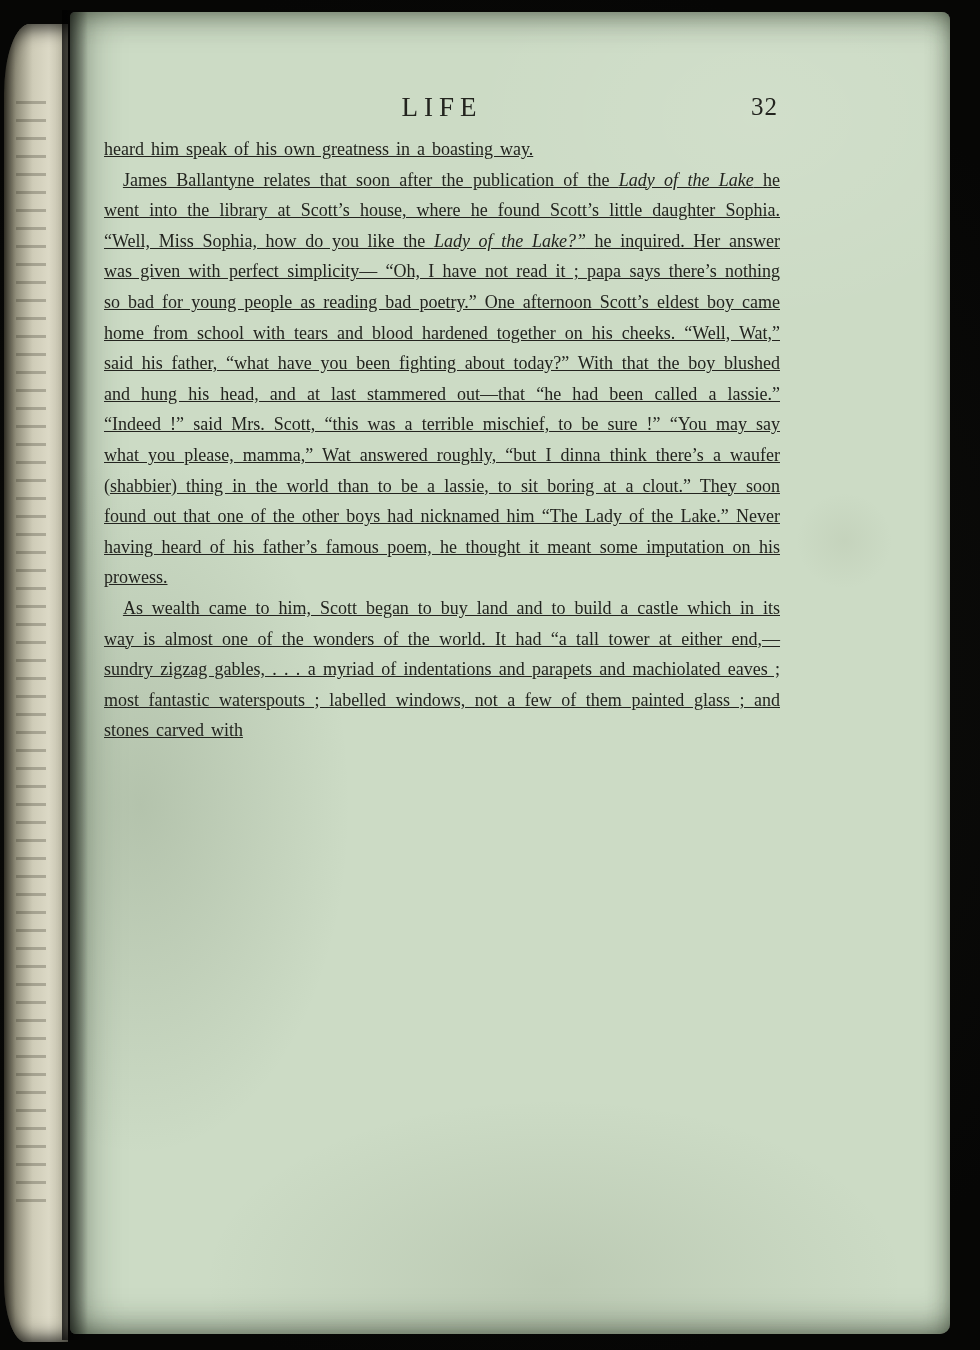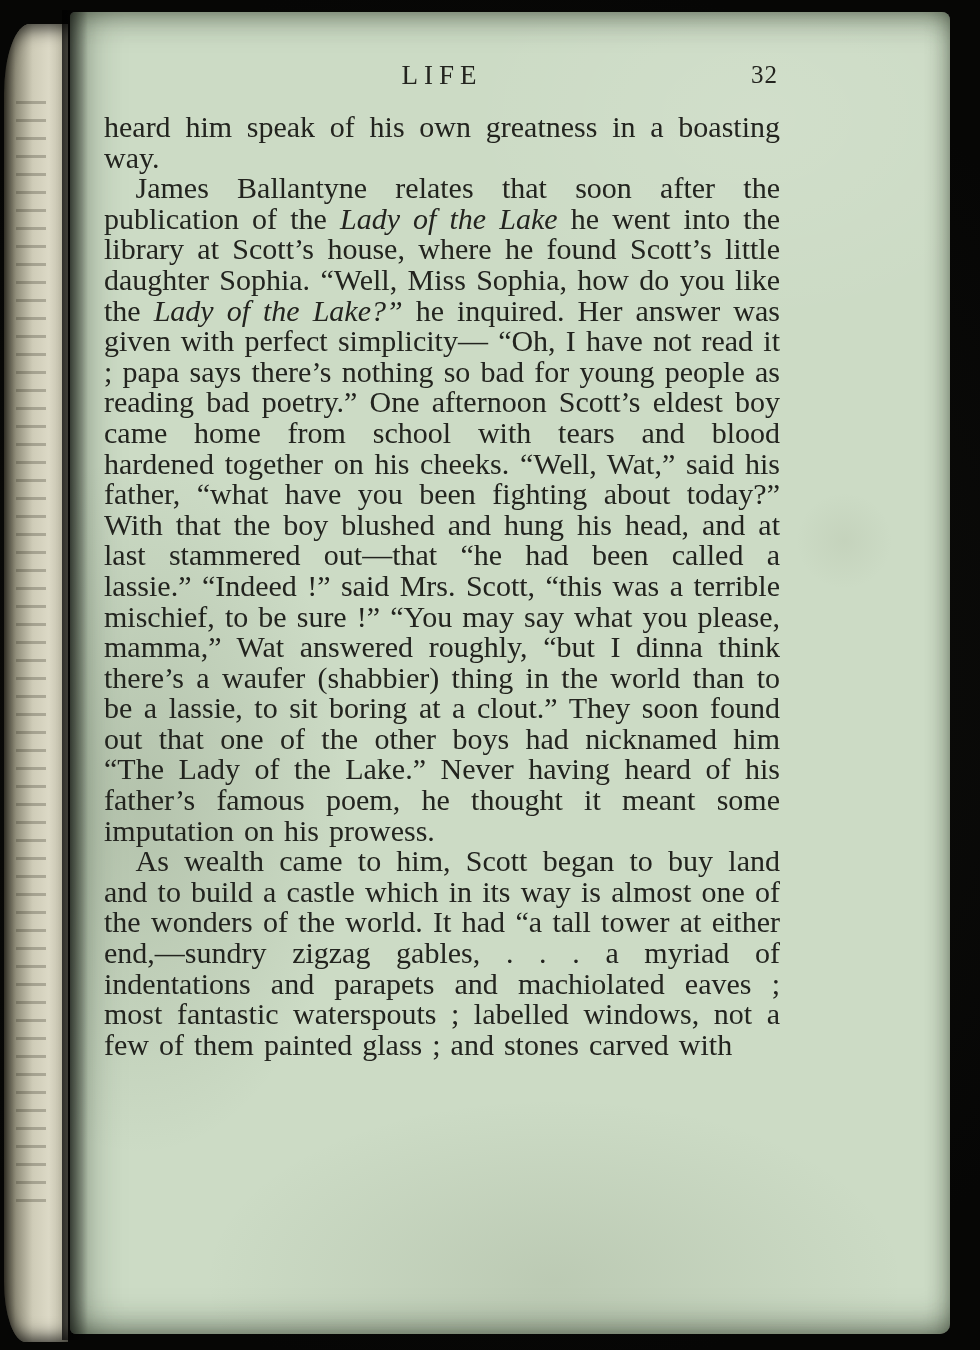--- a/index.html
+++ b/index.html
@@ -59,36 +59,37 @@
       inset 0 -20px 36px -18px rgba(25,35,20,.55);
     color:var(--ink);
     z-index:1;
   }
 
   .content{
     position:absolute;left:34px;top:0;width:676px;
   }
   .page-header{
     position:relative;
-    margin-top:48px;
+    margin-top:80px;
     height:36px;
   }
   .running-title{
     position:absolute;left:0;right:0;text-align:center;
     font-size:27px;letter-spacing:6px;font-weight:400;
   }
   .folio{
     position:absolute;right:2px;top:1px;
     font-size:25px;letter-spacing:1px;
   }
   .page-text{
-    margin-top:16px;
-    font-size:30px;
+    margin-top:6px;
+    font-size:18px;
     line-height:30.6px;
     word-spacing:2.5px;
+    text-decoration:underline;
   }
   .para{margin:0;text-align:justify;}
   .para.indent{text-indent:1.05em;}
   .para em{font-style:italic;}
 </style>
 </head>
 <body>
 
 <div class="photo"></div>
 

